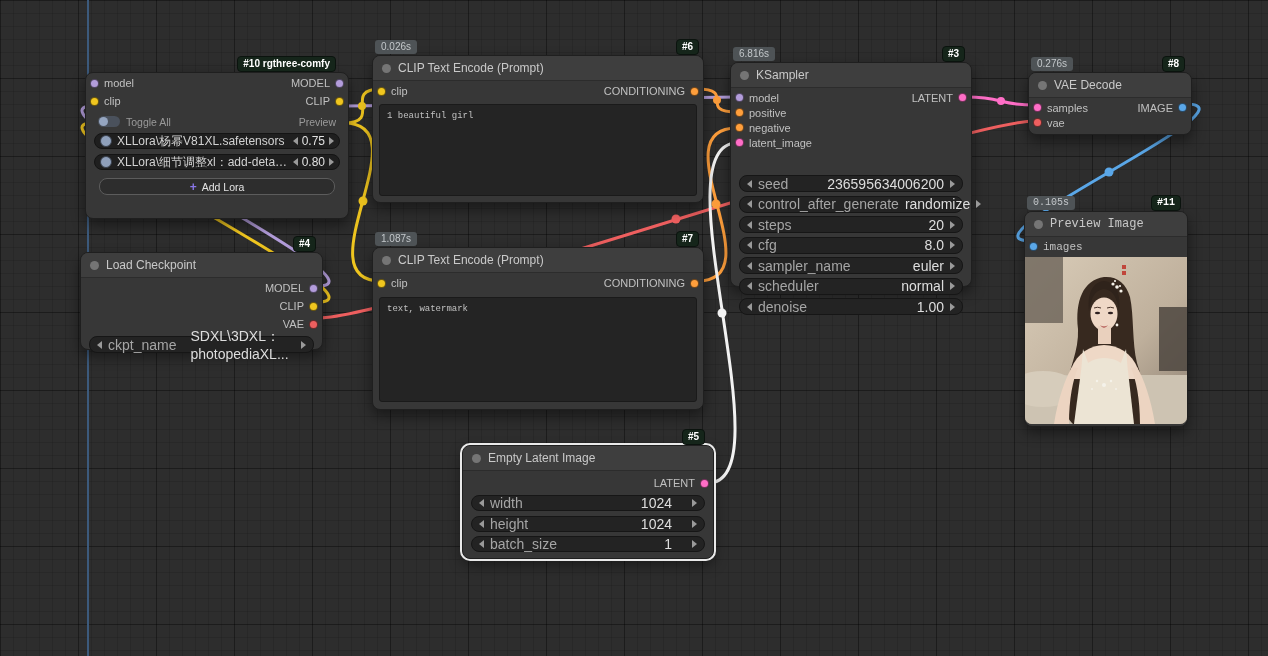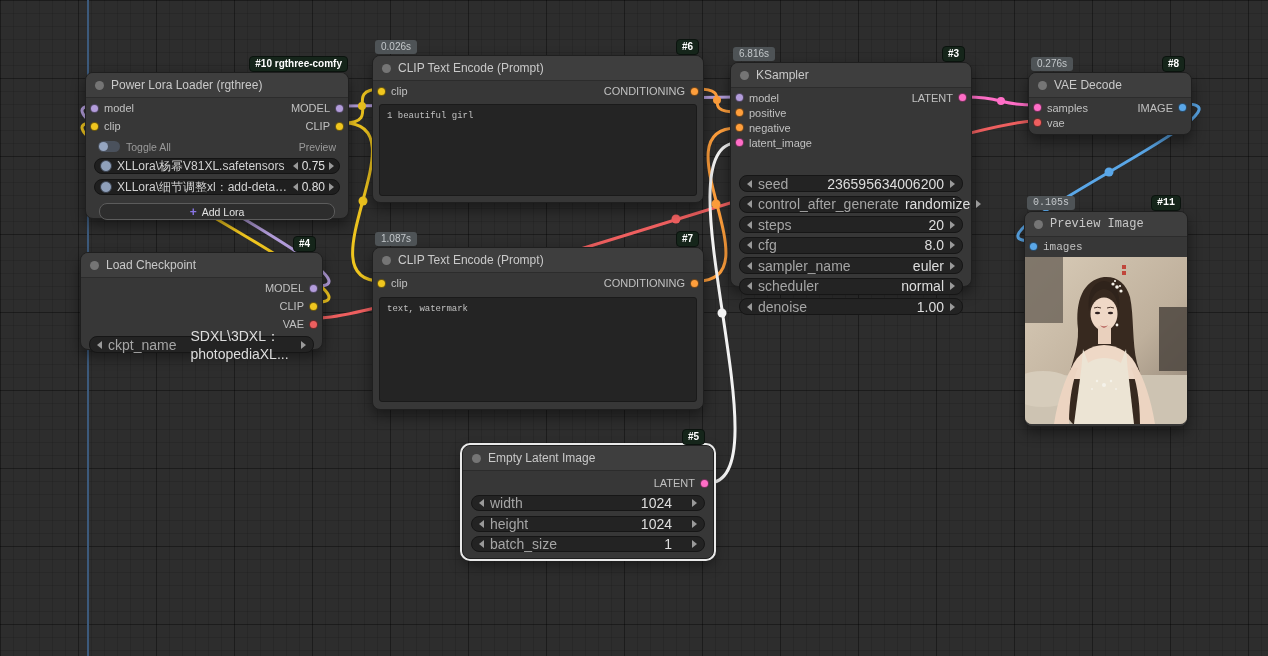--- a/index.html
+++ b/index.html
@@ -74,25 +74,21 @@
     <circle cx="362" cy="106" r="4" fill="#f0c61f"></circle>
     <circle cx="363" cy="201" r="4.5" fill="#f0c61f"></circle>
     <circle cx="717" cy="100" r="4" fill="#ff9f3c"></circle>
     <circle cx="716" cy="204" r="4.5" fill="#ff9f3c"></circle>
     <circle cx="722" cy="313" r="4.5" fill="#f2f2f2"></circle>
     <circle cx="1001" cy="101" r="4" fill="#ff6ec7"></circle>
     <circle cx="1109" cy="172" r="4.5" fill="#5aa7e8"></circle>
   </svg>
 
   <div class="node" style="left:85px;top:72px;width:262px;height:145px;">
-    <div class="badge" style="right:0;margin-left:36px;">#10 rgthree-comfy</div>
-    <div class="node-title">
-      <span class="status-dot"></span>
-      <span>Power Lora Loader (rgthree)</span>
-    </div>
+    <div class="badge" style="right:12px;margin-left:36px;">#10 rgthree-comfy</div>
     <div class="slot-row">
       <span class="slot">
           <span class="port p-model"></span>
           <span class="lbl">model</span>
         </span>
       <span class="slot">
           <span class="lbl">MODEL</span>
           <span class="port p-model"></span>
         </span>
     </div>

